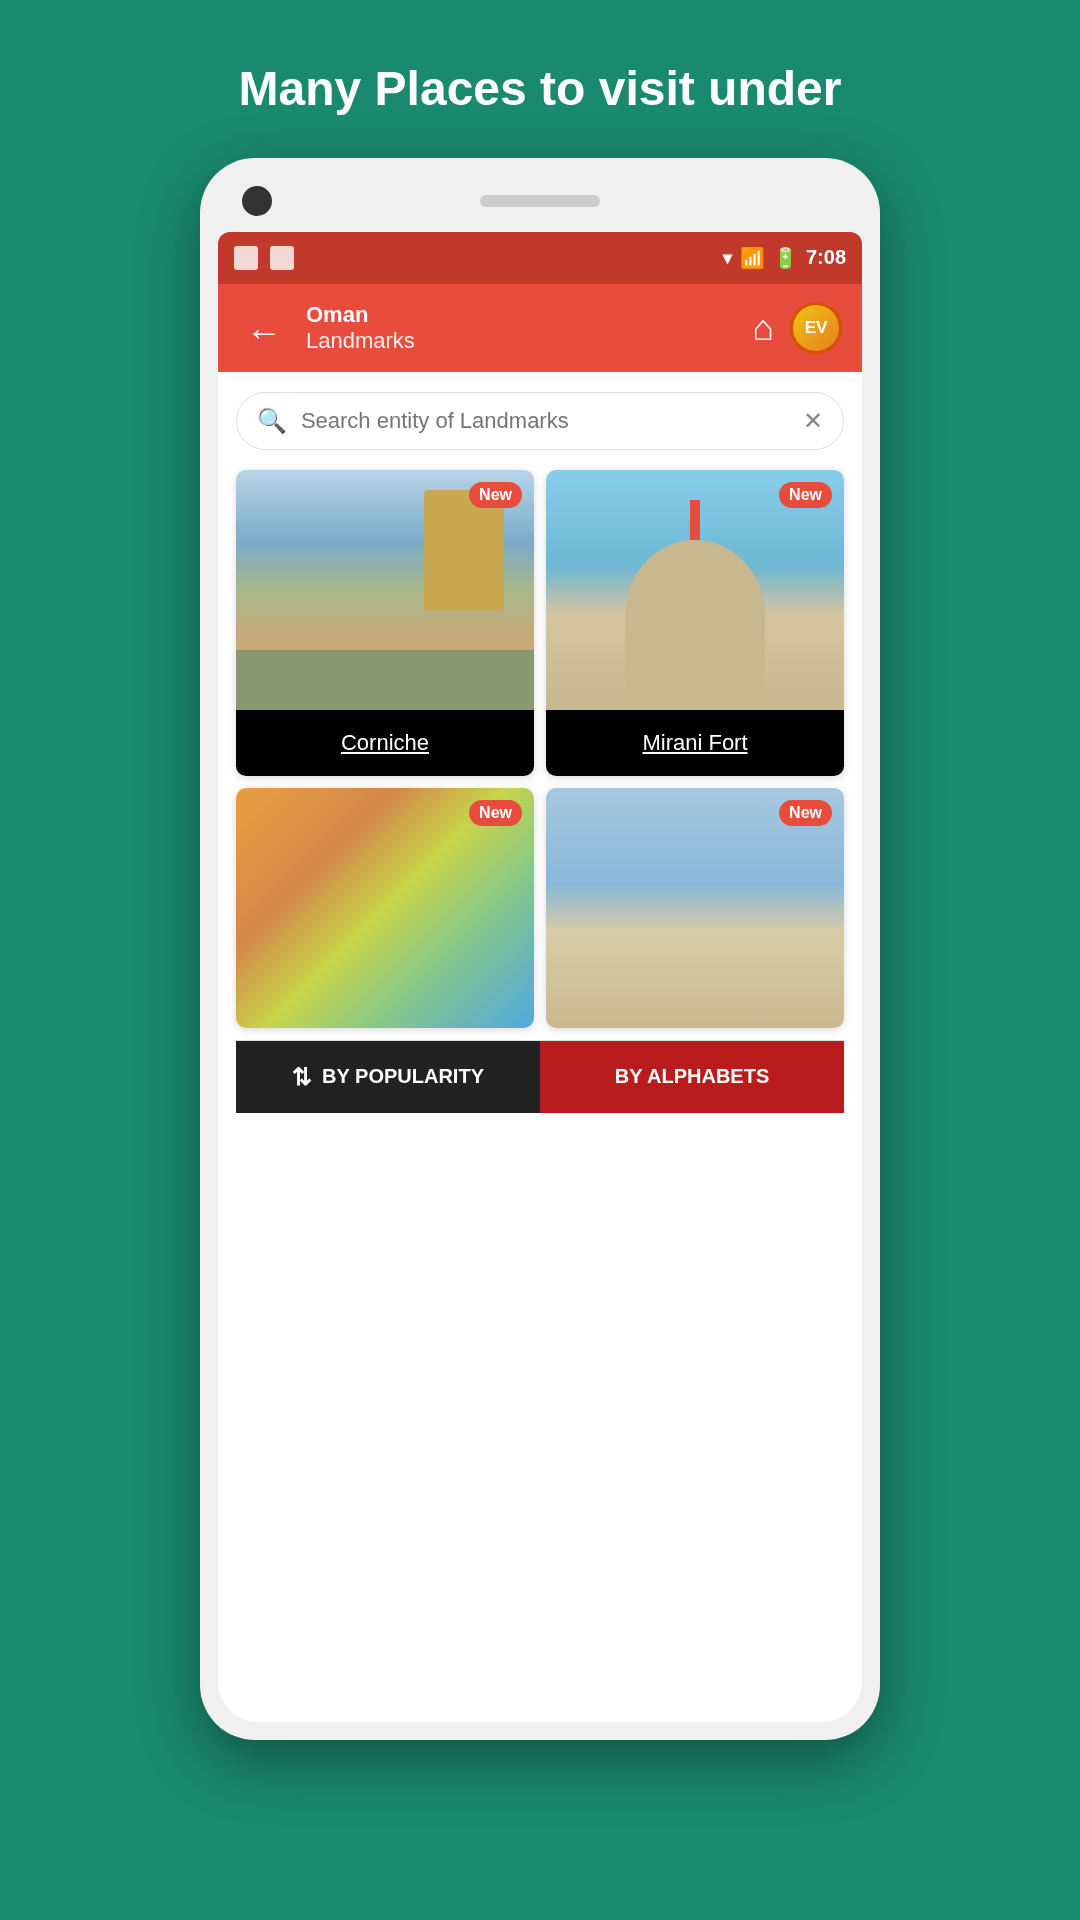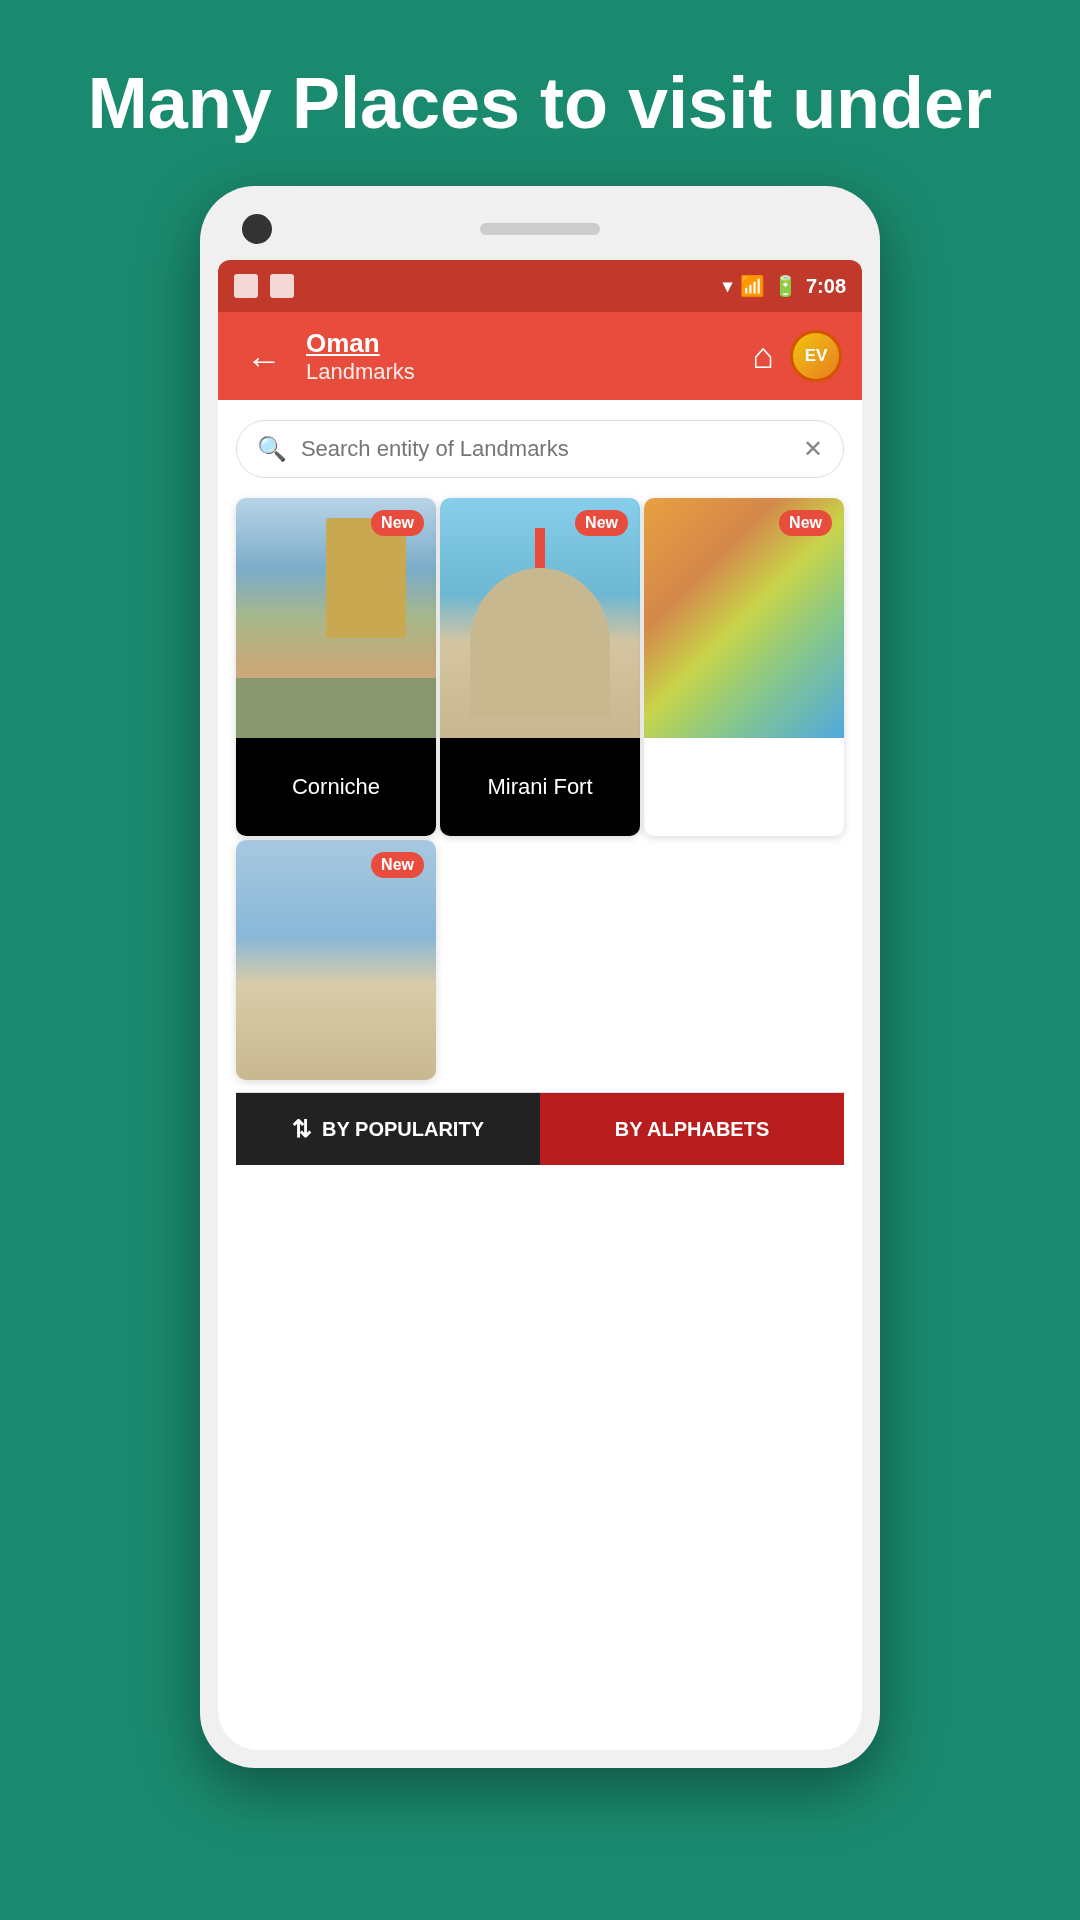--- a/index.html
+++ b/index.html
@@ -11,21 +11,21 @@
       display: flex;
       flex-direction: column;
       align-items: center;
       justify-content: flex-start;
       font-family: 'Arial', sans-serif;
       overflow: hidden;
     }
 
     .page-title {
       color: white;
-      font-size: 72px;
+      font-size: 48px;
       font-weight: bold;
       text-align: left;
       padding: 60px 80px 40px;
       line-height: 1.2;
     }
 
     
     .phone-frame {
       width: 680px;
       background: #f0f0f0;
@@ -119,23 +119,22 @@
       cursor: pointer;
       padding: 8px;
     }
 
     .app-bar-title {
       color: white;
       margin-left: 16px;
     }
 
     .app-bar-title .title {
-      font-size: 26px;
-      font-weight: bold;
-      text-decoration: underline;
+      font-size: 22px;
+      font-weight: bold;
     }
 
     .app-bar-title .subtitle {
       font-size: 22px;
       opacity: 0.9;
     }
 
     .app-bar-right {
       display: flex;
       align-items: center;
@@ -202,22 +201,22 @@
 
     .search-clear {
       color: #888;
       font-size: 24px;
       cursor: pointer;
     }
 
     
     .cards-grid {
       display: grid;
-      grid-template-columns: 1fr 1fr 1fr;
-      gap: 4px;
+      grid-template-columns: 1fr 1fr;
+      gap: 12px;
       padding: 0 18px 12px;
     }
 
     .card {
       border-radius: 10px;
       overflow: hidden;
       position: relative;
       cursor: pointer;
       box-shadow: 0 2px 8px rgba(0,0,0,0.15);
     }
@@ -312,22 +311,23 @@
       font-size: 16px;
       font-weight: bold;
       padding: 4px 10px;
       border-radius: 20px;
     }
 
     .card-label {
       background: black;
       color: white;
       text-align: center;
-      padding: 36px 10px;
+      padding: 20px 10px;
       font-size: 22px;
+      text-decoration: underline;
     }
 
     
     .bottom-tabs {
       display: grid;
       grid-template-columns: 1fr 1fr;
       border-top: 1px solid #ddd;
       margin: 0 18px;
     }
 

